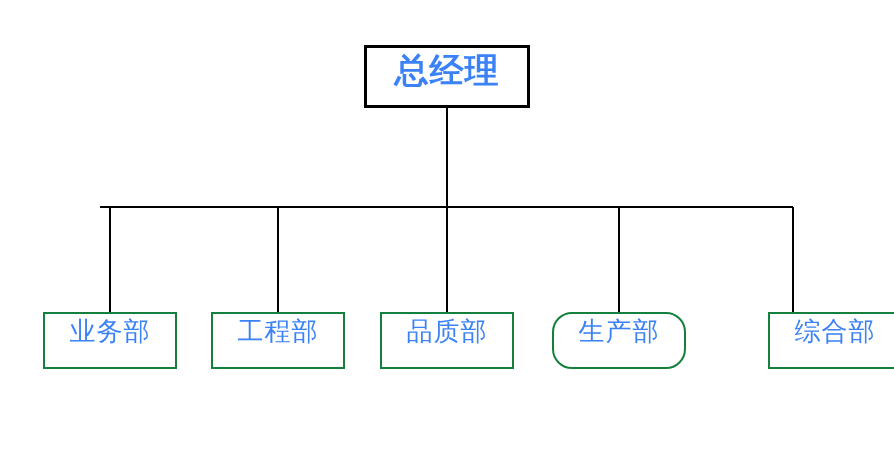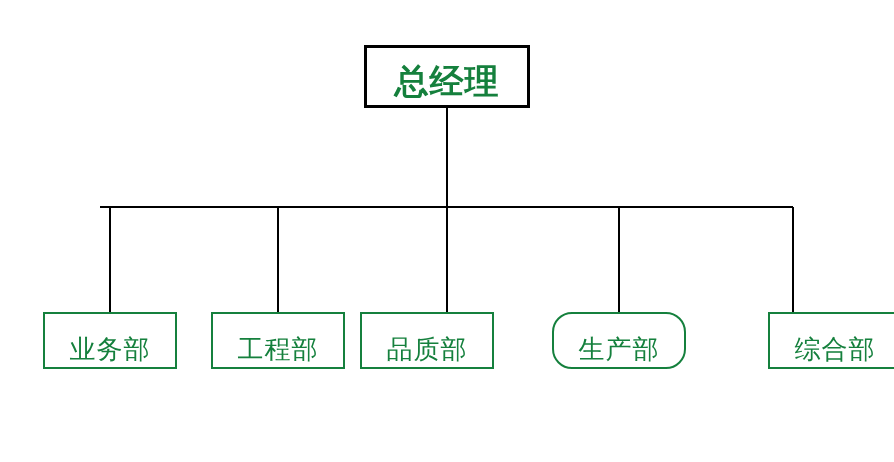--- a/index.html
+++ b/index.html
@@ -22,23 +22,23 @@
     top: 0;
     width: 894px;
     height: 462px;
     pointer-events: none;
   }
   .node {
     position: absolute;
     box-sizing: border-box;
     background: #ffffff;
     display: flex;
-    align-items: flex-end;
+    align-items: flex-start;
     justify-content: center;
-    color: #15803d;
+    color: #3b82f6;
     white-space: nowrap;
   }
   .node-root {
     left: 364px;
     top: 45px;
     width: 166px;
     height: 63px;
     border: 3px solid #000000;
     font-family: "DejaVu Sans", "Liberation Sans", sans-serif;
     font-weight: bold;
@@ -50,21 +50,21 @@
     width: 134px;
     height: 57px;
     border: 2px solid #15803d;
     font-family: "DejaVu Serif", "Liberation Serif", serif;
     font-weight: normal;
     font-size: 26px;
     letter-spacing: 1px;
   }
   .leaf-0 { left: 43px;  }
   .leaf-1 { left: 211px; }
-  .leaf-2 { left: 360px; }
+  .leaf-2 { left: 380px; }
   .leaf-3 { left: 552px; border-radius: 20px; }
   .leaf-4 { left: 768px; }
 </style>
 </head>
 <body>
 
 <div id="canvas">
 
   <svg id="connector-layer" width="894" height="462" viewBox="0 0 894 462" xmlns="http://www.w3.org/2000/svg">
 

